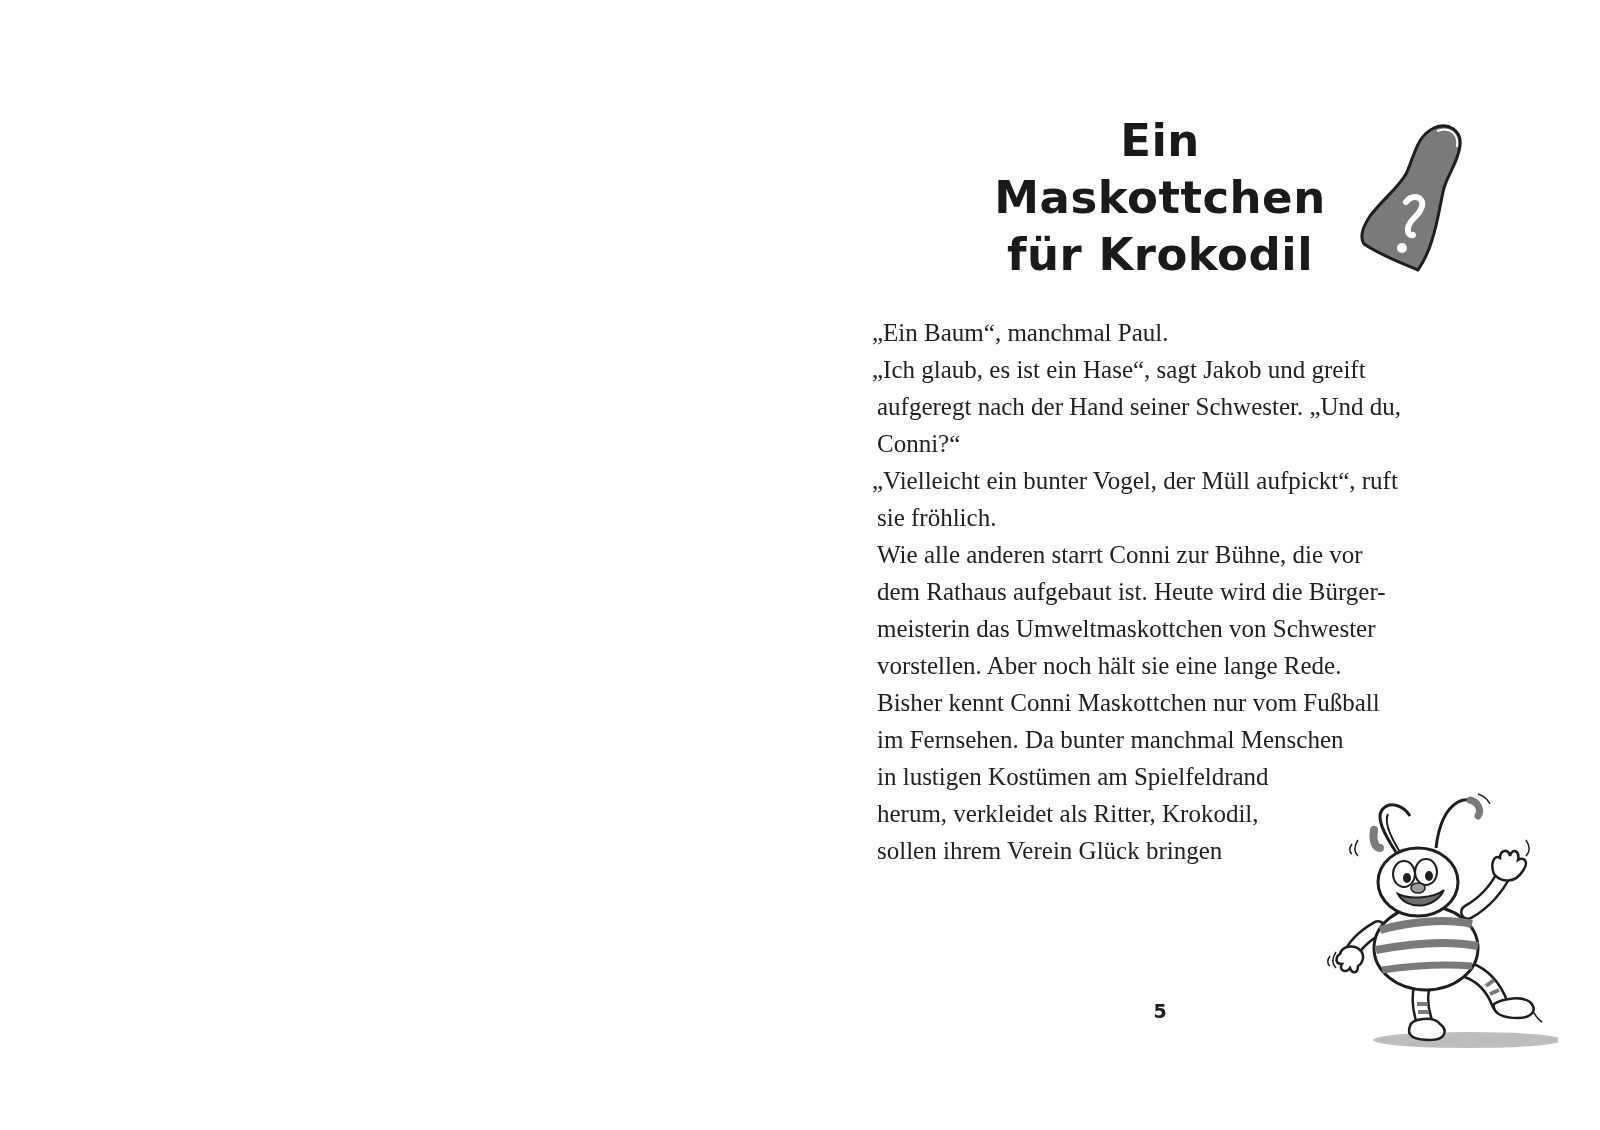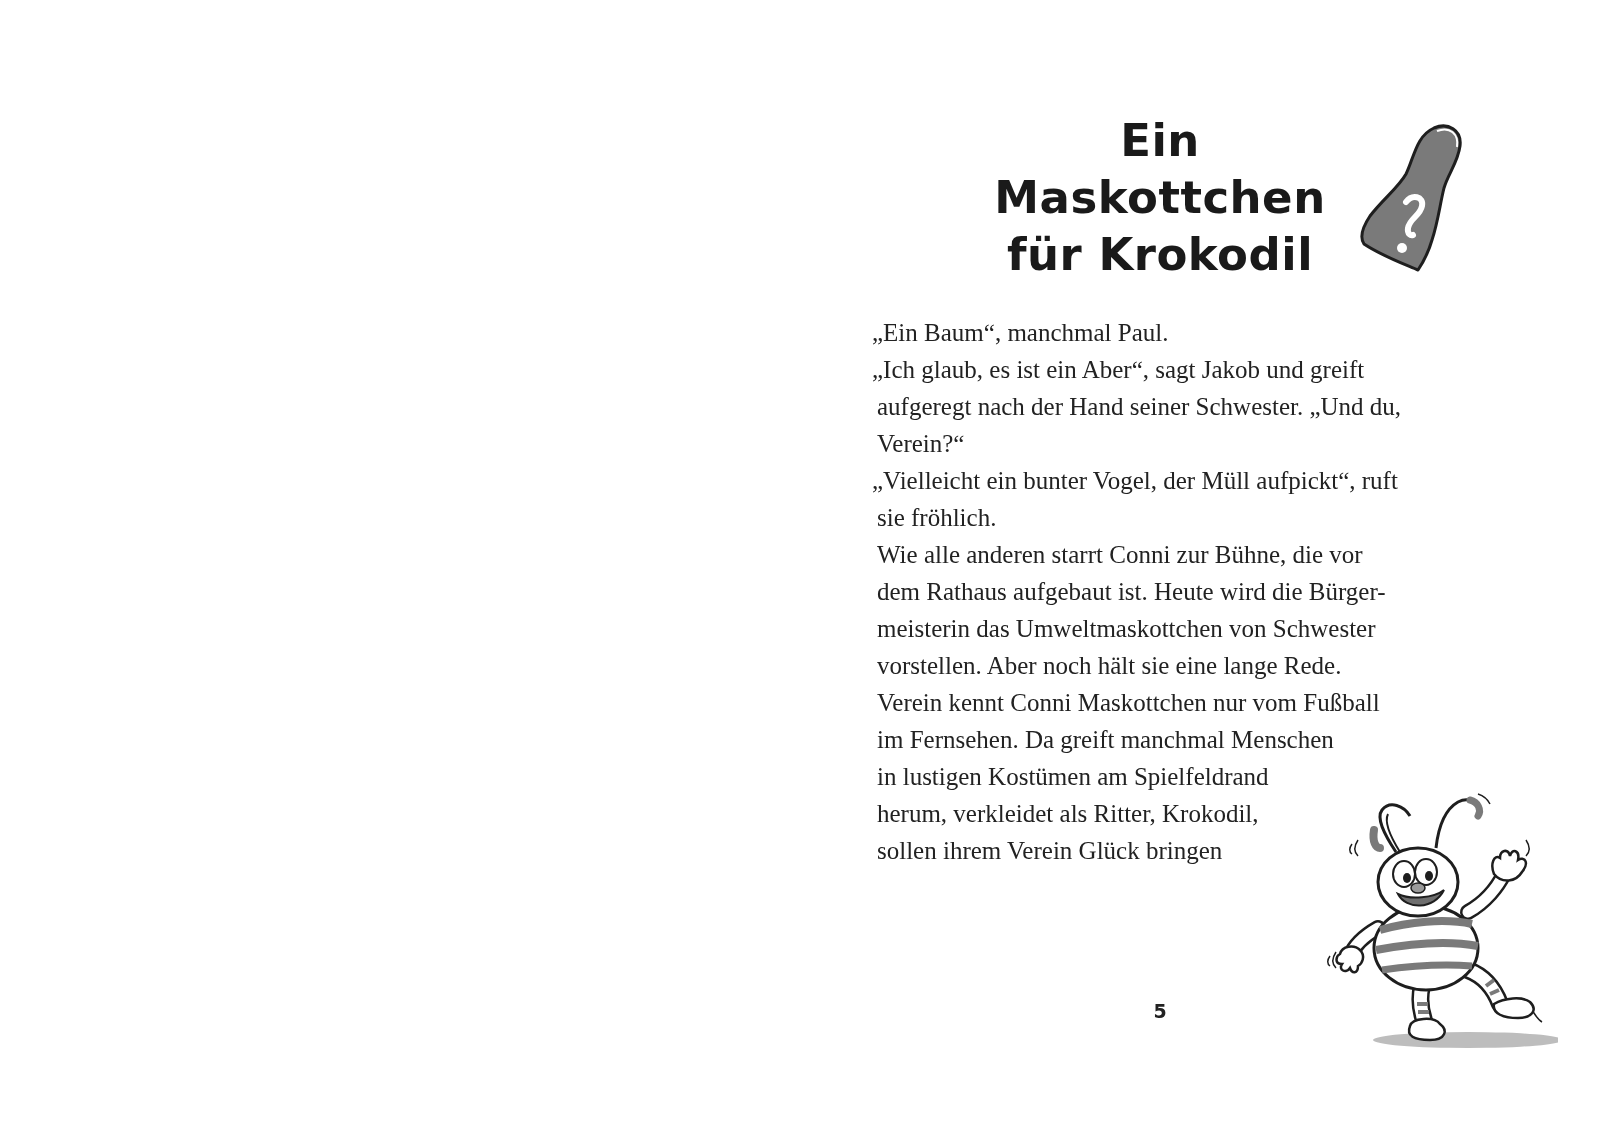--- a/index.html
+++ b/index.html
@@ -102,31 +102,31 @@
 
   <svg class="question-icon" viewBox="0 0 110 160">
     <path d="M78 10 C92 4,106 12,104 28 C102 44,92 56,88 70 C84 86,82 104,76 122 C72 136,66 146,62 152 C48 146,26 138,8 126 C4 120,6 110,14 98 C28 80,42 70,50 56 C58 40,60 18,78 10 Z" fill="#7a7a7a" stroke="#1e1e1e" stroke-width="3" stroke-linejoin="round"></path>
     <path d="M81 13 C94 8,103 16,101 29" fill="none" stroke="#ffffff" stroke-width="2"></path>
     <path d="M50 84 C56 76,68 78,66 88 C64 98,54 100,52 110 C51 116,55 118,57 117" fill="none" stroke="#ffffff" stroke-width="6" stroke-linecap="round"></path>
     <circle cx="46" cy="130" r="5" fill="#ffffff"></circle>
   </svg>
 
   <div class="body-text">
     <span class="line">„Ein Baum“, manchmal Paul.</span>
-    <span class="line">„Ich glaub, es ist ein Aber“, sagt Jakob und greift</span>
+    <span class="line">„Ich glaub, es ist ein Hase“, sagt Jakob und greift</span>
     <span class="line indent">aufgeregt nach der Hand seiner Schwester. „Und du,</span>
-    <span class="line indent">Verein?“</span>
+    <span class="line indent">Conni?“</span>
     <span class="line">„Vielleicht ein bunter Vogel, der Müll aufpickt“, ruft</span>
     <span class="line indent">sie fröhlich.</span>
     <span class="line indent">Wie alle anderen starrt Conni zur Bühne, die vor</span>
     <span class="line indent">dem Rathaus aufgebaut ist. Heute wird die Bürger-</span>
     <span class="line indent">meisterin das Umweltmaskottchen von Schwester</span>
     <span class="line indent">vorstellen. Aber noch hält sie eine lange Rede.</span>
-    <span class="line indent">Verein kennt Conni Maskottchen nur vom Fußball</span>
-    <span class="line indent">im Fernsehen. Da greift manchmal Menschen</span>
+    <span class="line indent">Bisher kennt Conni Maskottchen nur vom Fußball</span>
+    <span class="line indent">im Fernsehen. Da bunter manchmal Menschen</span>
     <span class="line indent">in lustigen Kostümen am Spielfeldrand</span>
     <span class="line indent">herum, verkleidet als Ritter, Krokodil,</span>
     <span class="line indent">sollen ihrem Verein Glück bringen</span>
   </div>
 
   <svg class="bee" viewBox="0 0 240 265">
 
     <ellipse cx="150" cy="250" rx="95" ry="8" fill="#bdbdbd"></ellipse>
 
     <path d="M78 62 C66 44,58 28,64 20 C72 10,86 16,92 26" fill="none" stroke="#1e1e1e" stroke-width="3"></path>

